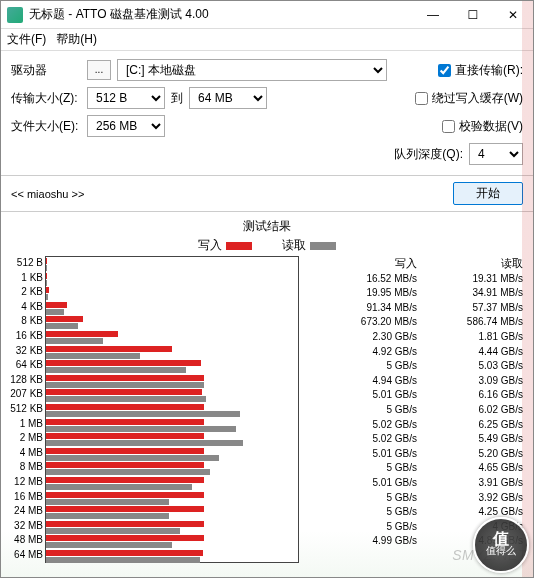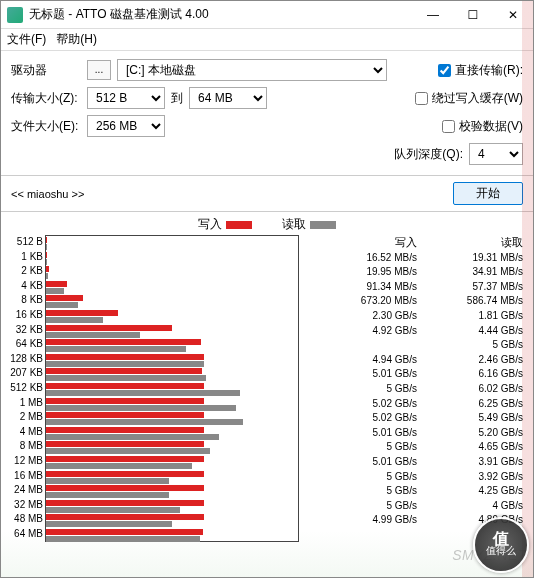--- a/index.html
+++ b/index.html
@@ -227,20 +227,21 @@
       <select style="width:54px"><option>4</option></select>
     </div>
   </div>
 
   <div class="path-row">
     <span>&lt;&lt; miaoshu &gt;&gt;</span>
     <button class="start-btn">开始</button>
   </div>
 
   <div class="chart-wrap">
+    <div class="chart-title">测试结果</div>
     <div class="legend">
       <span><span>写入</span><span class="sw red"></span></span>
       <span><span>读取</span><span class="sw gray"></span></span>
     </div>
 
     <div class="chart-body">
       <div class="ylabels" id="ylabels">
           <div>512 B</div>
           <div>1 KB</div>
           <div>2 KB</div>
@@ -374,24 +375,25 @@
             <div class="trow">
               <span>2.30 GB/s</span>
               <span>1.81 GB/s</span>
             </div>
             <div class="trow">
               <span>4.92 GB/s</span>
               <span>4.44 GB/s</span>
             </div>
             <div class="trow">
               <span>5 GB/s</span>
+              <span>5.03 GB/s</span>
             </div>
             <div class="trow">
               <span>4.94 GB/s</span>
-              <span>2.46 GB/s</span>
+              <span>3.09 GB/s</span>
             </div>
             <div class="trow">
               <span>5.01 GB/s</span>
               <span>6.16 GB/s</span>
             </div>
             <div class="trow">
               <span>5 GB/s</span>
               <span>6.02 GB/s</span>
             </div>
             <div class="trow">

